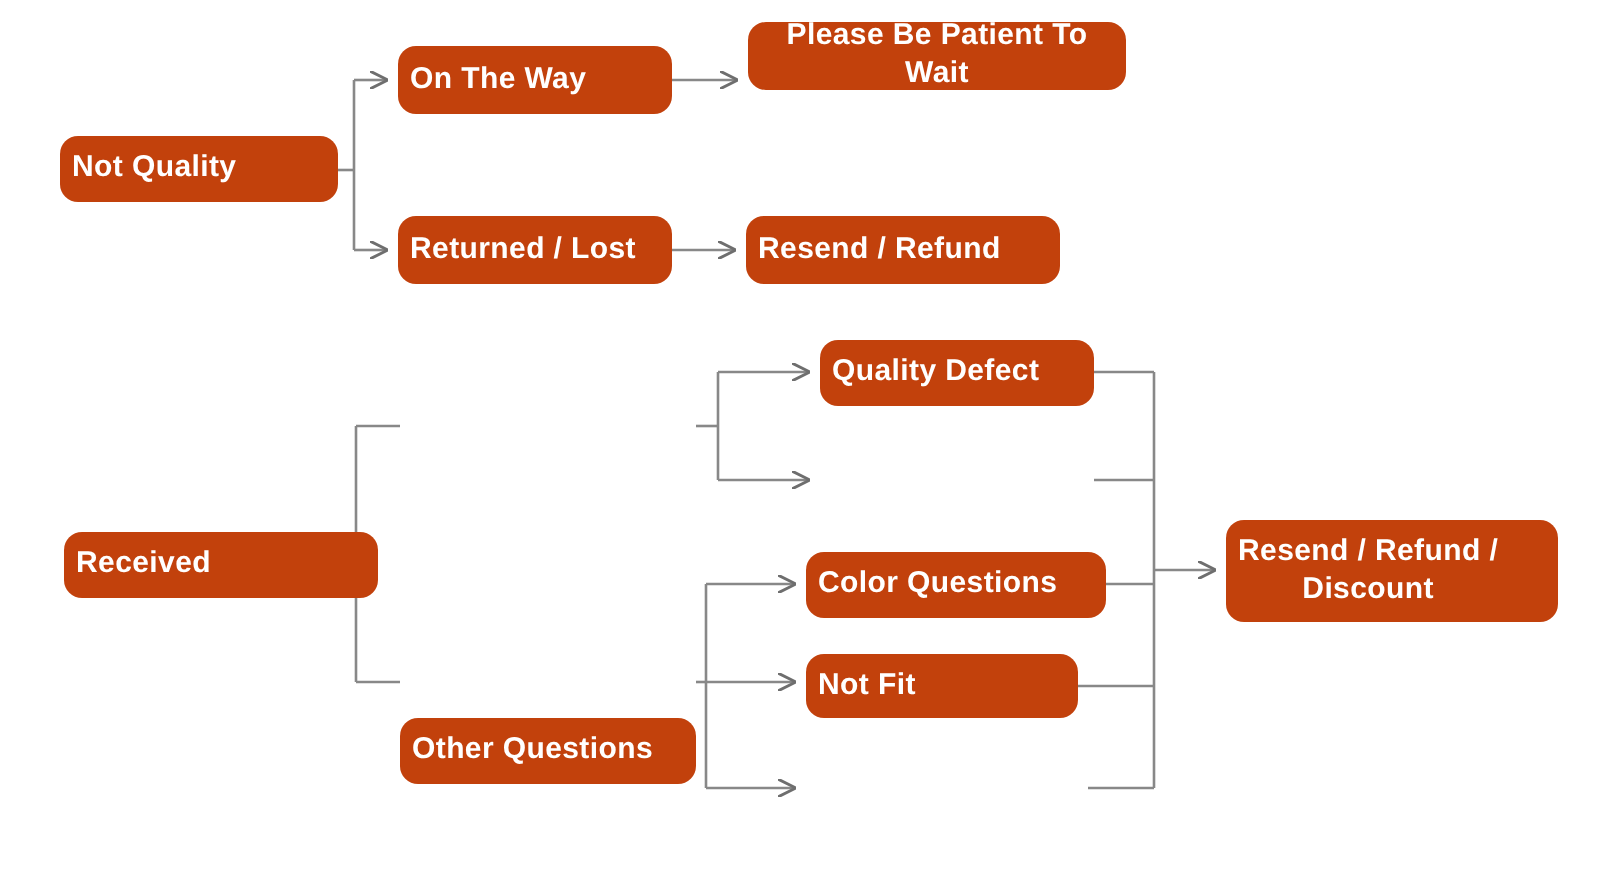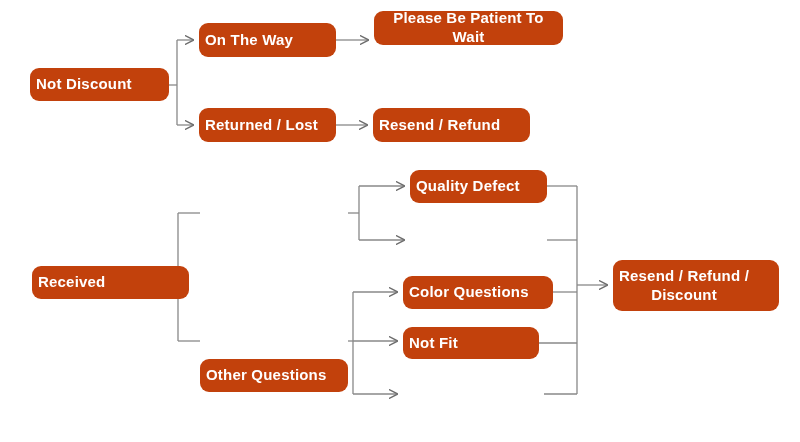--- a/index.html
+++ b/index.html
@@ -124,21 +124,21 @@
         <path d="M 539 343 L 577 343"></path>
         <path d="M 544 394 L 577 394"></path>
         <path d="M 577 186 L 577 394"></path>
         <path d="M 577 285 L 607 285" marker-end="url(#arrowhead)"></path>
       </g>
 
     </g>
   </svg>
 
   <div class="node" id="n-not-received">
-    <span class="node-label">Not Discount</span>
+    <span class="node-label">Not Quality</span>
   </div>
 
   <div class="node" id="n-on-the-way">
     <span class="node-label">On The Way</span>
   </div>
 
   <div class="node" id="n-please-wait">
     <span class="node-label">Please Be Patient To Wait</span>
   </div>
 

